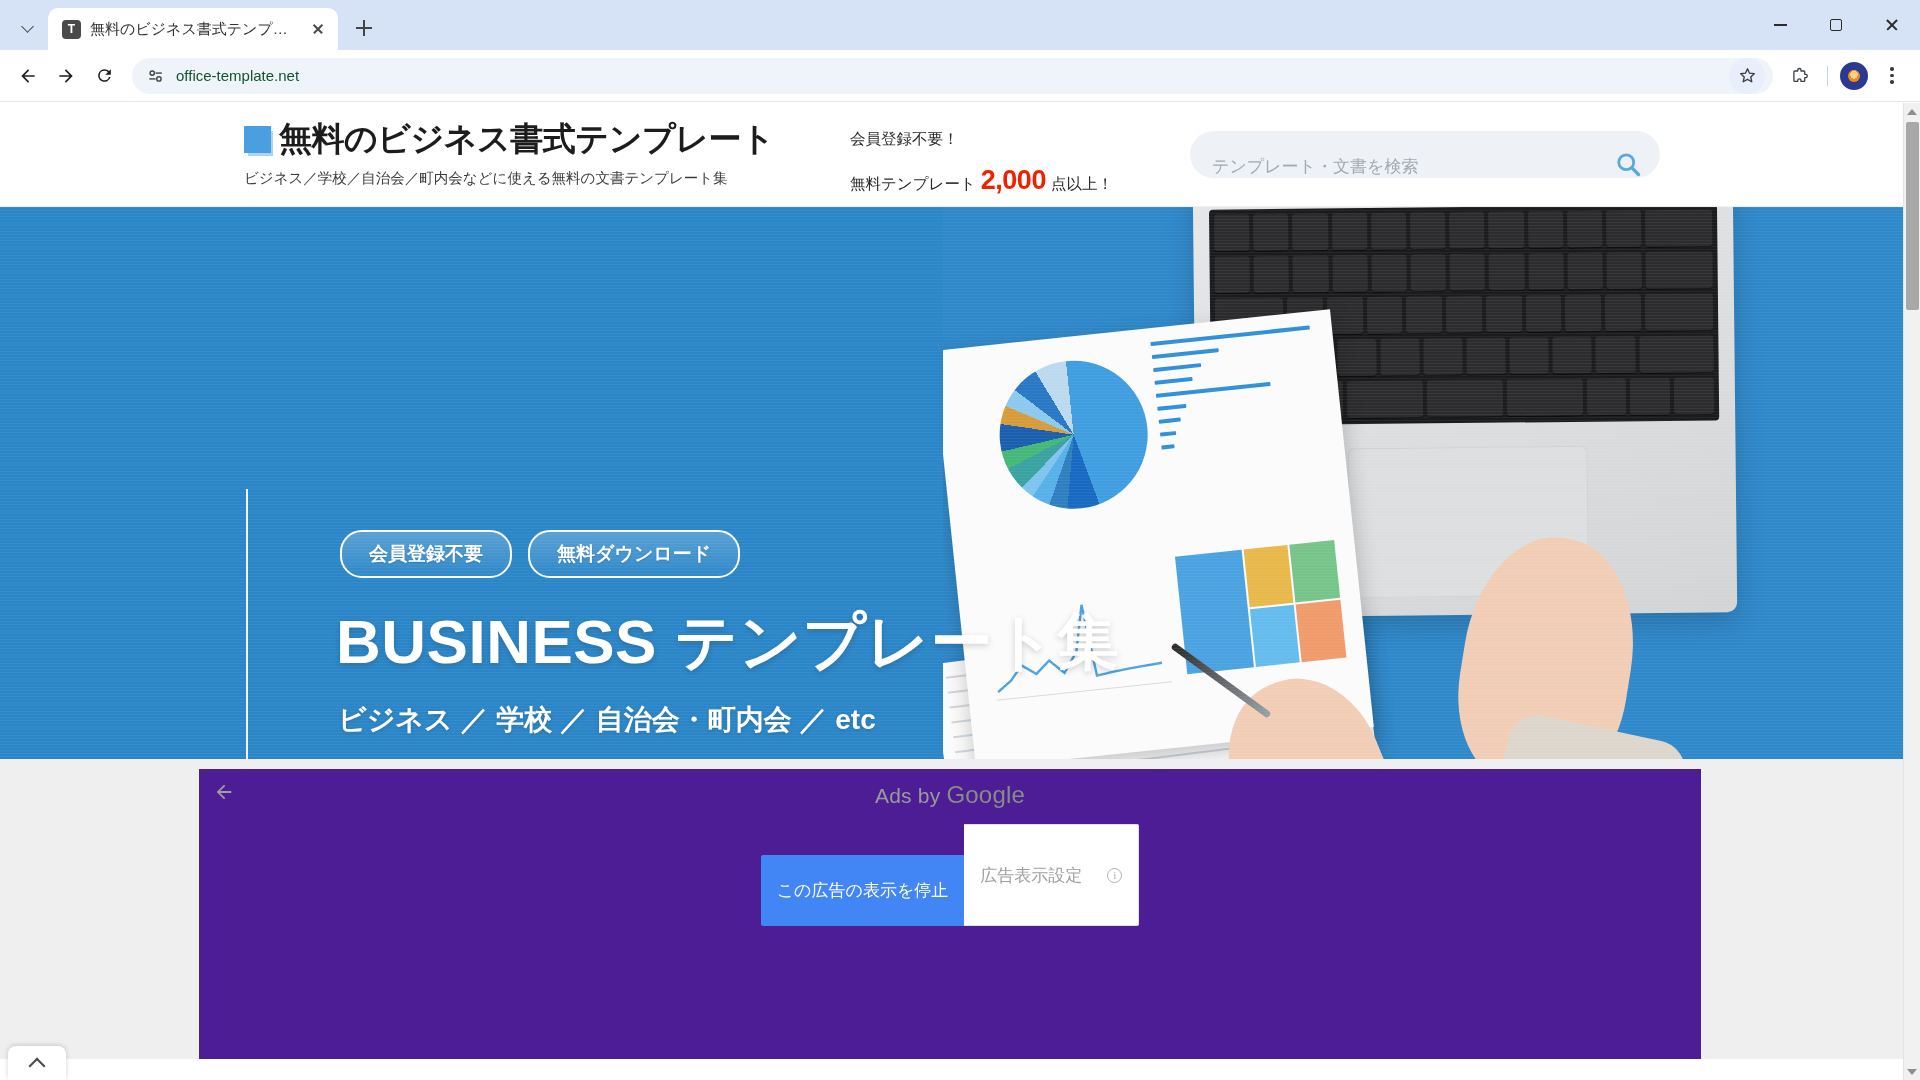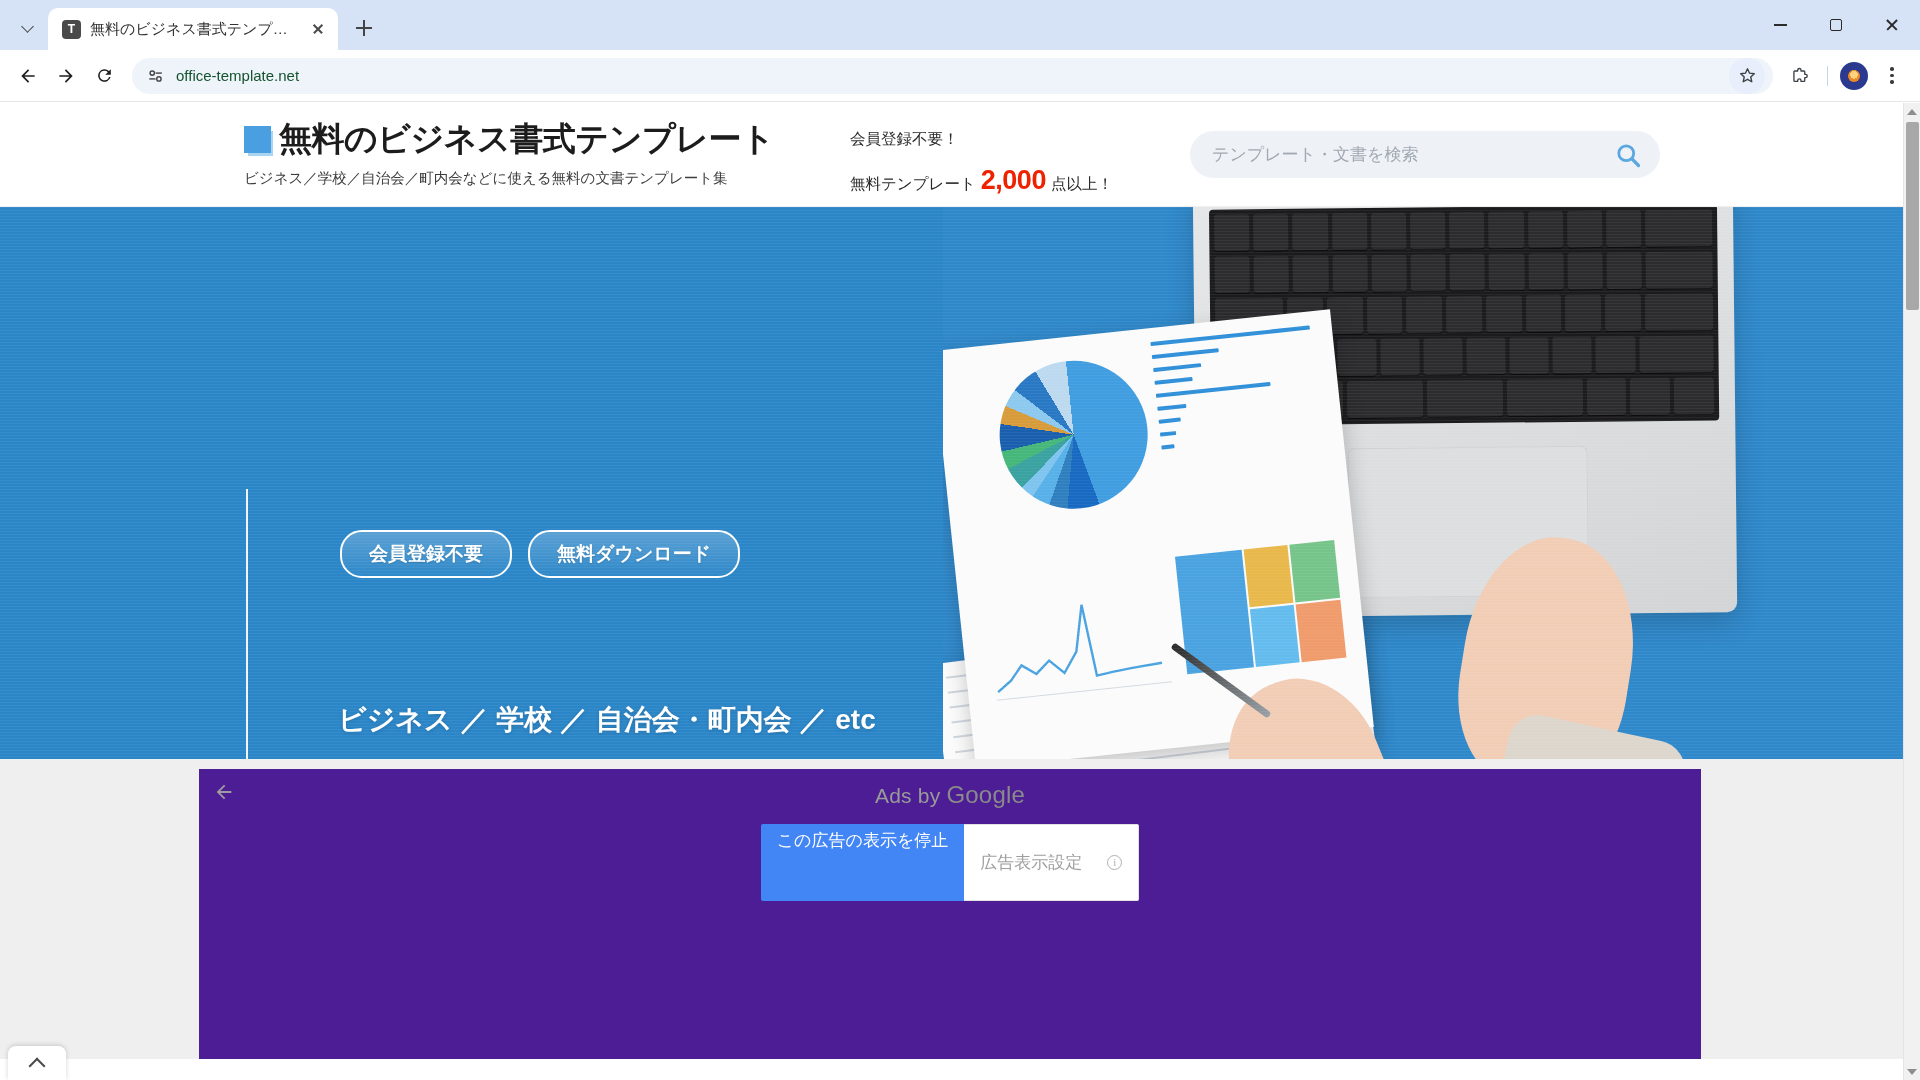--- a/index.html
+++ b/index.html
@@ -139,21 +139,21 @@
   .brand-sub { font-size: 14.5px; color:#3c3c3c; margin-top: 11px; }
 
   .promo { width: 330px; margin-left: 6px; margin-top: 16px; }
   .promo-line1 { font-size: 15.5px; color:#2a2a2a; }
   .promo-line2 { font-size: 15.5px; color:#2a2a2a; margin-top: 15px;
                  display:flex; align-items:baseline; gap: 5px; }
   .promo-num { font-size: 27px; font-weight: 700; color:#ee2200; letter-spacing:-0.5px; }
 
   .searchbox {
     width: 470px; height: 47px; background:#eef2f7; border-radius: 24px;
-    display:flex; align-items:center; padding: 0 18px 0 22px; margin-left: 10px;
+    display:flex; align-items:flex-end; padding: 0 18px 0 22px; margin-left: 10px;
     cursor: text;
   }
   .search-ph { flex:1; font-size: 17px; color:#a2a8b0; }
   .mag { width: 28px; height: 28px; flex:none; }
 
   
   .hero {
     height: 552px; position:relative; overflow:hidden;
     background: #2b86c8;
   }
@@ -269,22 +269,22 @@
   .ad-by {
     position:absolute; left:0; right:0; top: 12px; text-align:center;
     font-size: 21px; color:#9a9a9a; letter-spacing: 0.2px;
   }
   .ad-by .g { color:#8a8a8a; font-size: 24px; font-weight: 500; }
   .ad-btns {
     position:absolute; left:0; right:0; top: 55px; display:flex;
     justify-content:center; gap: 0;
   }
   .ad-stop {
-    background:#4285f4; color:#fff; font-size: 17px; padding: 5px 16px;
-    border-radius: 2px 0 0 2px; cursor:pointer; white-space:nowrap;
+    background:#4285f4; color:#fff; font-size: 17px; padding: 24px 16px;
+    border-radius: 2px 0 0 2px; cursor:pointer; white-space:nowrap;margin-top:31px;
   }
   .ad-settings {
     background:#fff; color:#9e9e9e; font-size: 17px; padding: 26px 16px;
     border: 1px solid #e2e2e2; border-left:none; border-radius: 0 2px 2px 0;
     cursor:pointer; display:flex; align-items:center; gap:25px; white-space:nowrap;
   }
   .info-c {
     width: 15px; height: 15px; border-radius:50%; border: 1.3px solid #b0b0b0;
     color:#b0b0b0; font-size: 11px; line-height: 13px; text-align:center;
     font-family: "Liberation Serif", serif; flex:none;
@@ -554,20 +554,21 @@
         </div>
 
         <div class="hero-scan"></div>
         <div class="hero-frame"></div>
 
         <div class="badges">
           <span class="badge">会員登録不要</span>
           <span class="badge">無料ダウンロード</span>
         </div>
 
+        <div class="hero-h1">BUSINESS テンプレート集</div>
         <div class="hero-sub">ビジネス ／ 学校 ／ 自治会・町内会 ／ etc</div>
 
       </div>
 
       <div class="adzone">
         <div class="adbox">
           <svg class="ad-back" viewBox="0 0 24 24">
             <path d="M20 11H7.8l5.6-5.6L12 4l-8 8 8 8 1.4-1.4L7.8 13H20z" fill="#9e9e9e"></path>
           </svg>
           <div class="ad-by">

